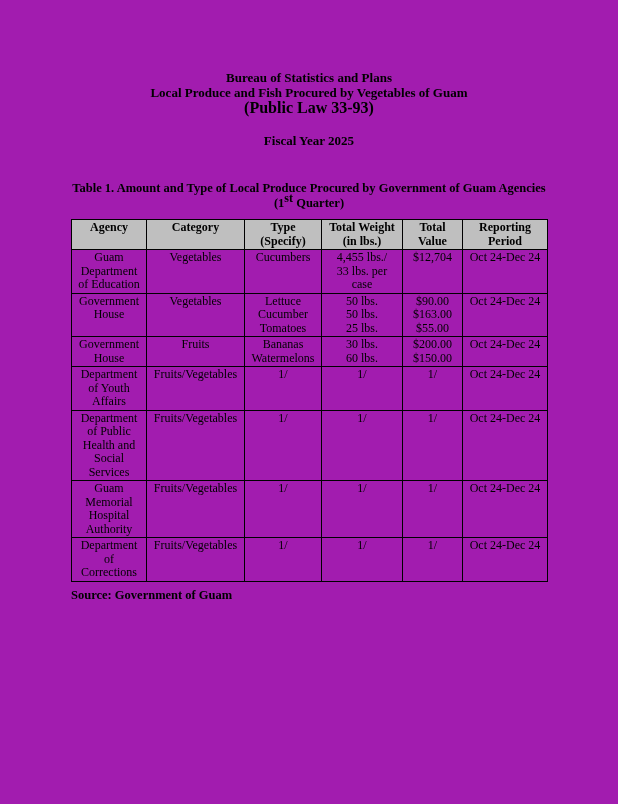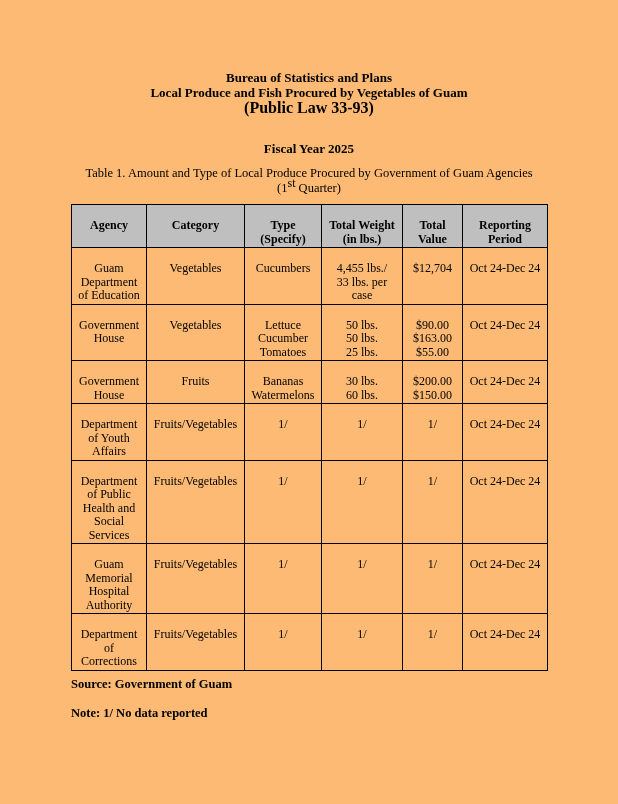--- a/index.html
+++ b/index.html
@@ -4,46 +4,46 @@
 <style>
   * { margin: 0; padding: 0; box-sizing: border-box; }
   html, body { background: #ffffff; }
   body {
     width: 618px; height: 804px;
     font-family: "Liberation Serif", serif;
     color: #000000;
     position: relative;
     overflow: hidden;
   }
-  .page { position: absolute; inset: 0; background: #fdba74; }
+  .page { position: absolute; inset: 0; background: #a21caf; }
   .content { margin: 70px 71px 0 71px; width: 476px; }
 
   .doc-header { text-align: center; font-weight: bold; font-size: 13px; line-height: 15px; }
   .doc-header .line { white-space: nowrap; }
   .doc-header .law-line { font-size: 16px; }
-  .fiscal-line { margin-top: 26px; }
+  .fiscal-line { margin-top: 18px; }
 
-  .caption { margin-top: 10px; text-align: center; font-weight: normal; font-size: 12.5px; line-height: 15px; }
+  .caption { margin-top: 33px; text-align: center; font-weight: bold; font-size: 12.5px; line-height: 15px; }
   .caption .line { white-space: nowrap; }
   .caption sup { font-size: 12px; vertical-align: super; line-height: 0; }
 
   table.data-table {
     margin-top: 8px;
     border-collapse: collapse;
     table-layout: fixed;
     width: 476px;
     font-size: 12px;
     line-height: 13.5px;
   }
   .data-table th, .data-table td {
     border: 1px solid #000000;
     vertical-align: top;
     text-align: center;
     white-space: pre-line;
-    padding: 14px 1px 1px 1px;
+    padding: 1px 1px 1px 1px;
     overflow: hidden;
   }
   .data-table th { background: #bfbfbf; font-weight: bold; }
 
   .source-line { margin-top: 6px; font-weight: bold; font-size: 12.5px; line-height: 15px; }
   .note-line { margin-top: 14px; font-weight: bold; font-size: 12.5px; line-height: 15px; }
 </style>
 </head>
 <body>
 
@@ -165,16 +165,15 @@
           <td>Fruits/Vegetables</td>
           <td>1/</td>
           <td>1/</td>
           <td>1/</td>
           <td>Oct 24-Dec 24</td>
         </tr>
       </tbody>
     </table>
 
     <div class="source-line">Source: Government of Guam</div>
-    <div class="note-line">Note: 1/ No data reported</div>
 
   </div>
 </div>
 
 </body></html>

